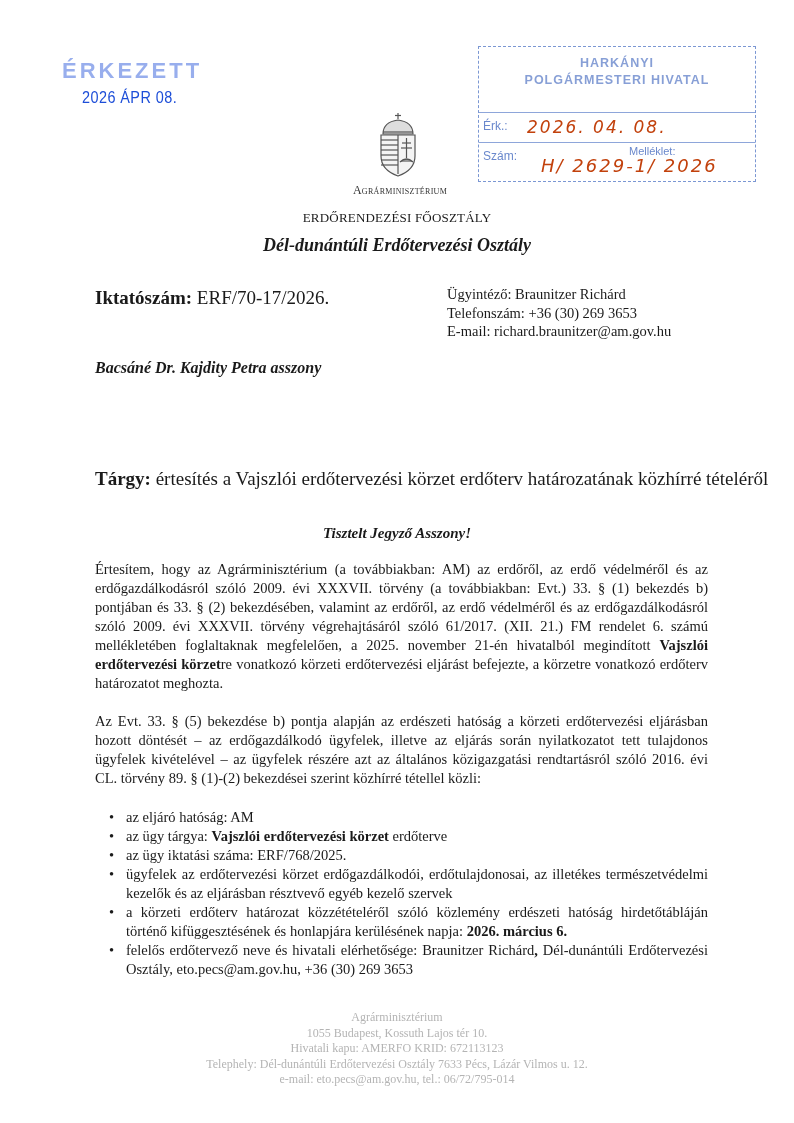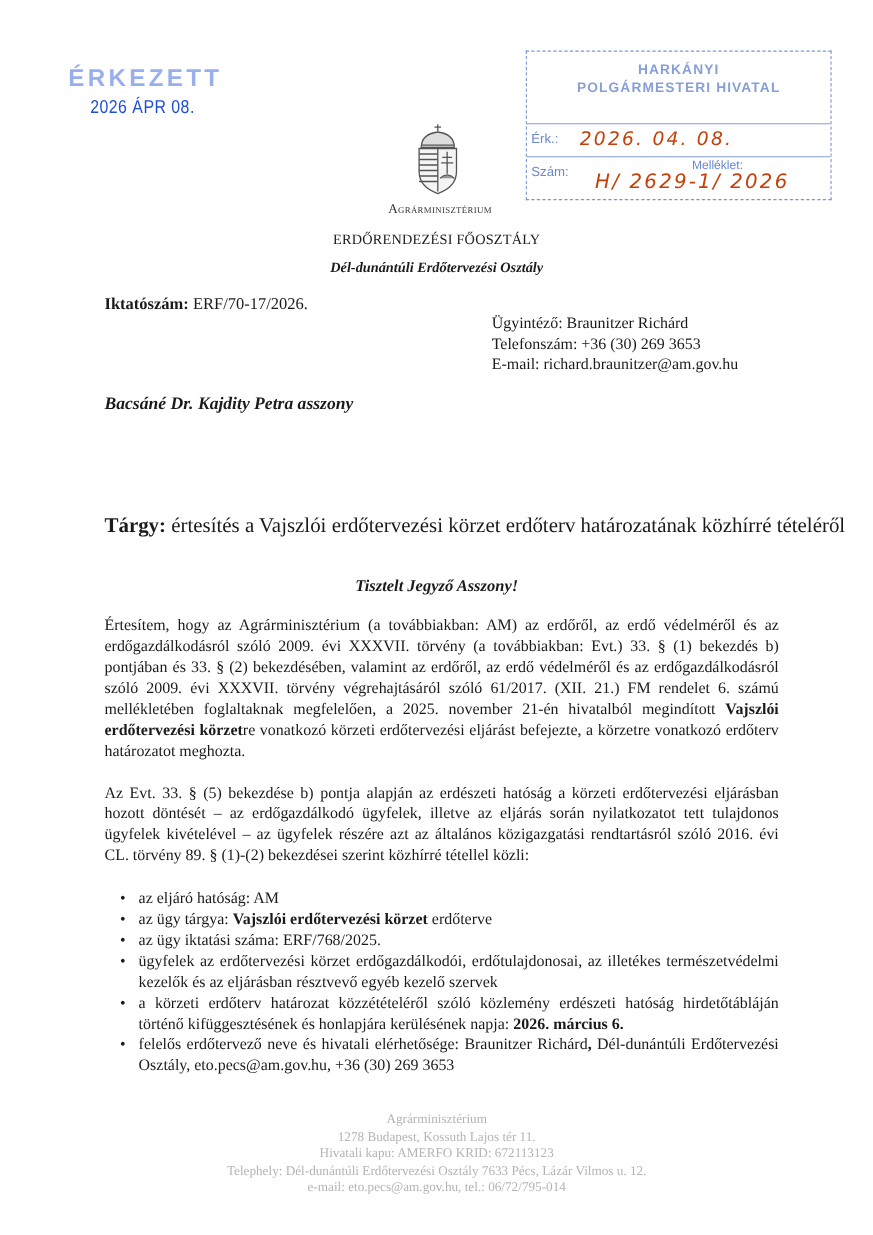--- a/index.html
+++ b/index.html
@@ -33,23 +33,23 @@
   }
   .stamp-right .row1 .hand { left: 48px; top: 4px; }
   .stamp-right .row2 .hand { left: 62px; top: 12px; font-size: 18px; }
 
   
   .crest { left: 373px; top: 112px; width: 50px; height: 66px; }
   .ministry-name { left: 300px; top: 183px; width: 200px; text-align: center; font-size: 12px; letter-spacing: 0.3px; font-variant: small-caps; color: #333; }
 
   .dept { left: 0; width: 794px; text-align: center; }
   .dept-main { top: 210px; font-size: 13px; letter-spacing: 0.2px; }
-  .dept-sub { top: 235px; font-size: 13px; font-weight: bold; font-style: italic; }
+  .dept-sub { top: 235px; font-size: 18px; font-weight: bold; font-style: italic; }
 
-  .ref { left: 95px; top: 269px; font-size: 15px; }
+  .ref { left: 95px; top: 287px; font-size: 19px; }
   .ref b { font-weight: bold; }
   .contact { left: 447px; top: 285px; font-size: 14.5px; line-height: 18.5px; }
 
   .addressee { left: 95px; top: 358px; font-size: 16px; font-weight: bold; font-style: italic; line-height: 19px; }
   .addressee .office-name { margin-top: 19px; }
 
   .subject { left: 95px; top: 468px; font-size: 19px; }
   .greeting { left: 0; width: 794px; top: 525px; text-align: center; font-size: 15px; font-weight: bold; font-style: italic; }
 
   .para { left: 95px; width: 613px; font-size: 14.5px; line-height: 19px; text-align: justify; }
@@ -141,17 +141,17 @@
   <li><span class="dot">•</span><span>az eljáró hatóság: AM</span><b></b><span></span></li>
   <li><span class="dot">•</span><span>az ügy tárgya: </span><b>Vajszlói erdőtervezési körzet</b><span> erdőterve</span></li>
   <li><span class="dot">•</span><span>az ügy iktatási száma: ERF/768/2025.</span><b></b><span></span></li>
   <li><span class="dot">•</span><span>ügyfelek az erdőtervezési körzet erdőgazdálkodói, erdőtulajdonosai, az illetékes természetvédelmi kezelők és az eljárásban résztvevő egyéb kezelő szervek</span><b></b><span></span></li>
   <li><span class="dot">•</span><span>a körzeti erdőterv határozat közzétételéről szóló közlemény erdészeti hatóság hirdetőtábláján történő kifüggesztésének és honlapjára kerülésének napja: </span><b>2026. március 6.</b><span></span></li>
   <li><span class="dot">•</span><span>felelős erdőtervező neve és hivatali elérhetősége: Braunitzer Richárd</span><b>,</b><span> Dél-dunántúli Erdőtervezési Osztály, eto.pecs@am.gov.hu, +36 (30) 269 3653</span></li>
 </ul>
 
 <div class="abs footer">
   <div>Agrárminisztérium</div>
-  <div>1278 Budapest, Kossuth Lajos tér 11.</div>
+  <div>1055 Budapest, Kossuth Lajos tér 10.</div>
   <div>Hivatali kapu: AMERFO KRID: 672113123</div>
   <div>Telephely: Dél-dunántúli Erdőtervezési Osztály 7633 Pécs, Lázár Vilmos u. 12.</div>
   <div>e-mail: eto.pecs@am.gov.hu, tel.: 06/72/795-014</div>
 </div>
 
 </body></html>

